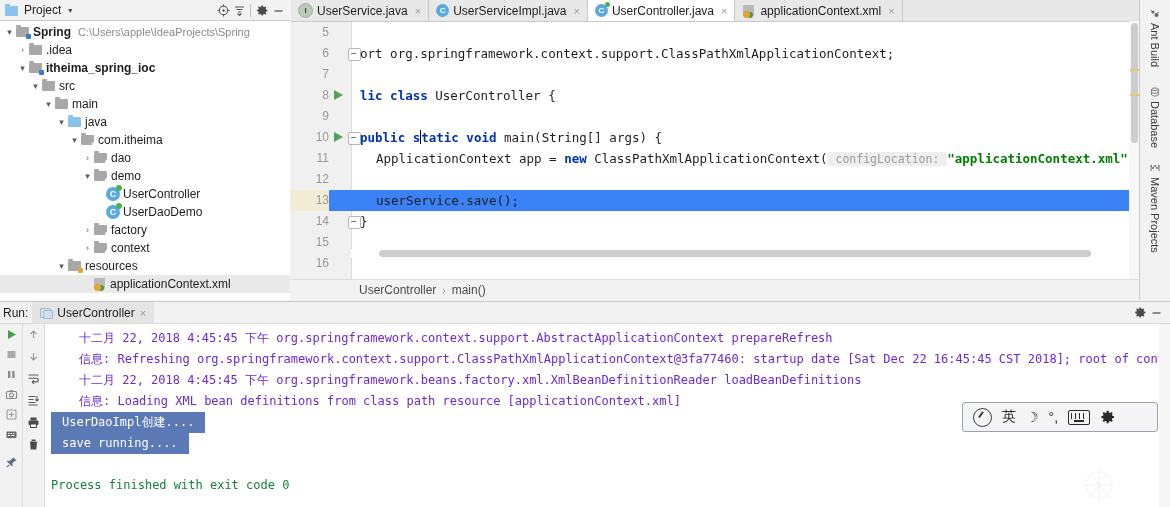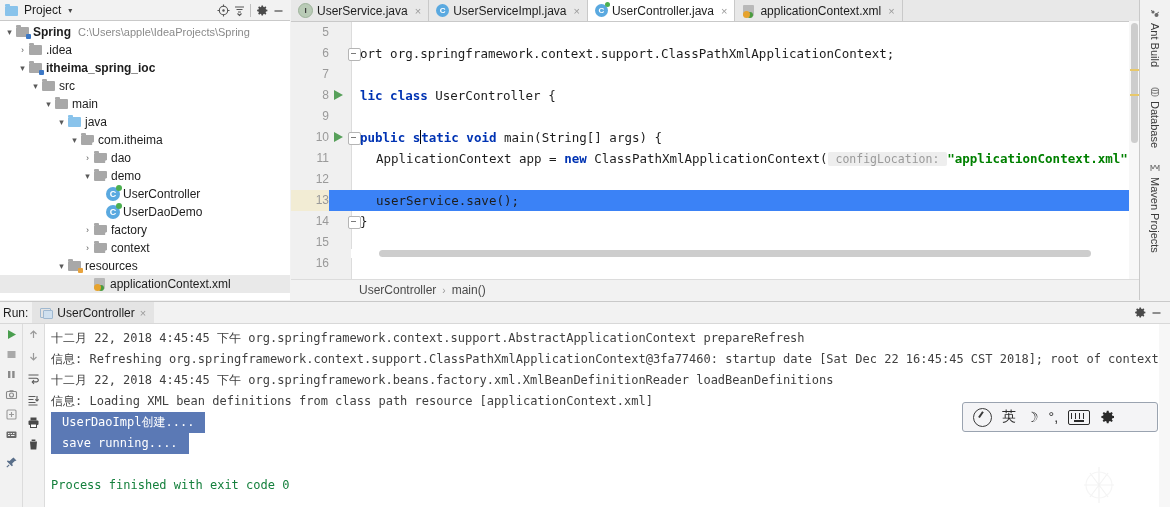--- a/index.html
+++ b/index.html
@@ -112,21 +112,21 @@
 
   .run-left{position:absolute;left:0;top:22px;width:22px;bottom:0;background:#f2f2f2;border-right:1px solid #dcdcdc;
             display:flex;flex-direction:column;align-items:center;padding-top:3px;gap:5px;}
   .run-left2{position:absolute;left:23px;top:22px;width:21px;bottom:0;background:#f2f2f2;border-right:1px solid #dcdcdc;
              display:flex;flex-direction:column;align-items:center;padding-top:3px;gap:7px;}
   .lbtn{width:16px;height:15px;display:flex;align-items:center;justify-content:center;color:#5a5a5a;font-size:11px;}
 
   .console{position:absolute;left:45px;top:22px;right:11px;bottom:0;background:#fff;overflow:hidden;
            font-family:"DejaVu Sans Mono",monospace;font-size:12px;padding-top:4px;}
   .cline{height:21px;line-height:21px;white-space:pre;padding-left:6px;}
-  .cred{color:#404040;}
+  .cred{color:#6d28d9;margin-left:28px;}
   .cblue{color:#15803d;}
   .csel{background:#5b79b5;color:#fff;display:inline-block;padding:0 11px;}
   .console-scroll{position:absolute;right:0;top:22px;width:11px;bottom:0;background:#f7f7f7;}
 
   
   .imebar{position:absolute;left:962px;top:402px;width:196px;height:30px;background:#f4f4f6;
           border:1px solid #9aa3b0;border-radius:3px;display:flex;align-items:center;gap:10px;padding:0 10px;box-sizing:border-box;}
   .ime-item{display:flex;align-items:center;color:#2a2a2a;font-size:14px;}
   .ime-circle{width:17px;height:17px;border-radius:50%;border:1.6px solid #3a3a3a;position:relative;}
   .ime-circle:after{content:"";position:absolute;left:6px;top:2px;width:1.6px;height:7px;background:#3a3a3a;transform:rotate(35deg);}

